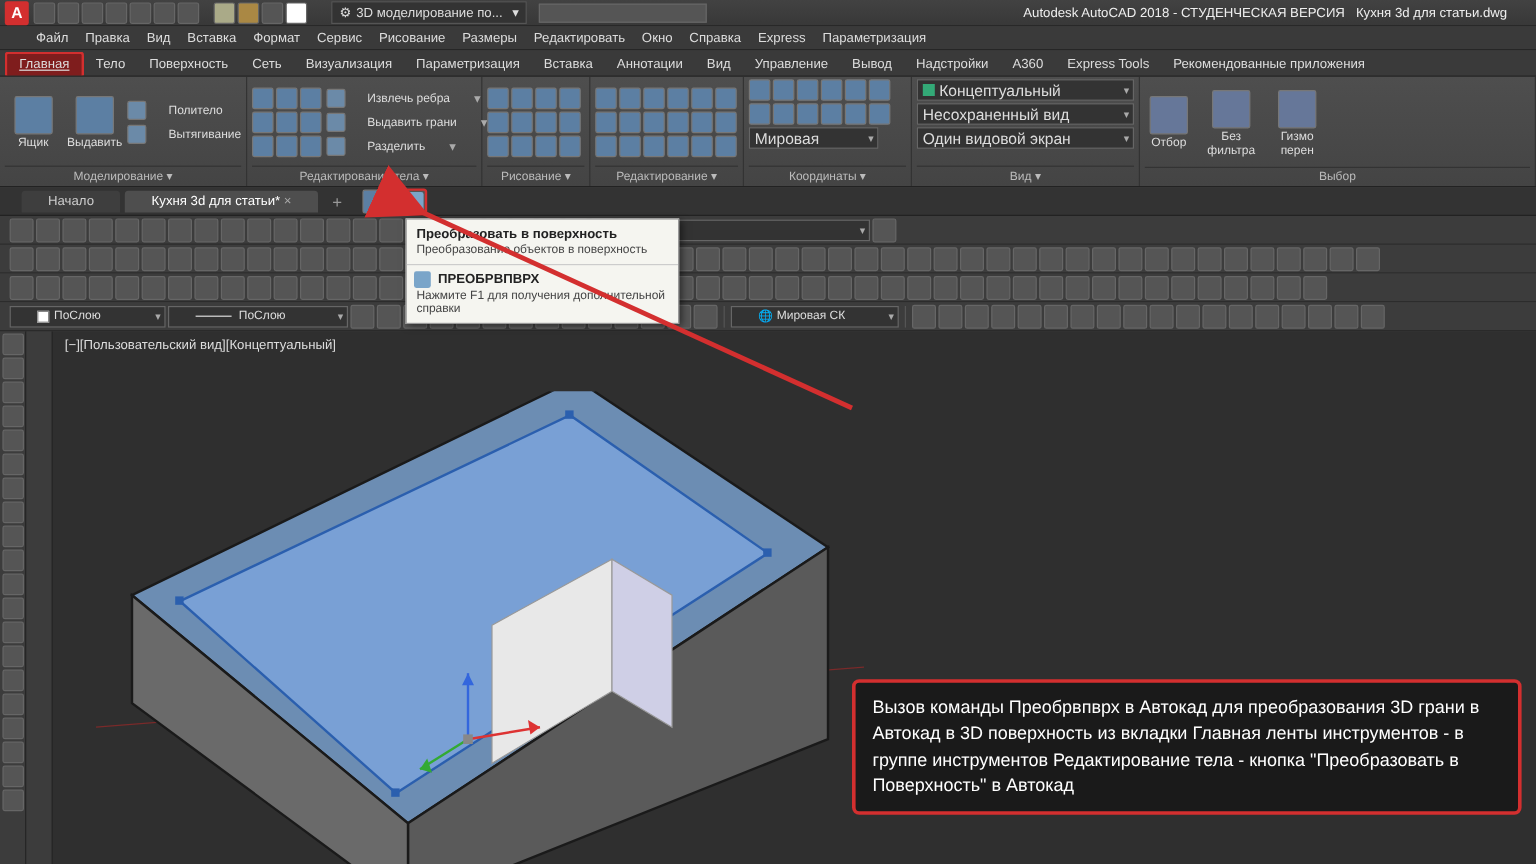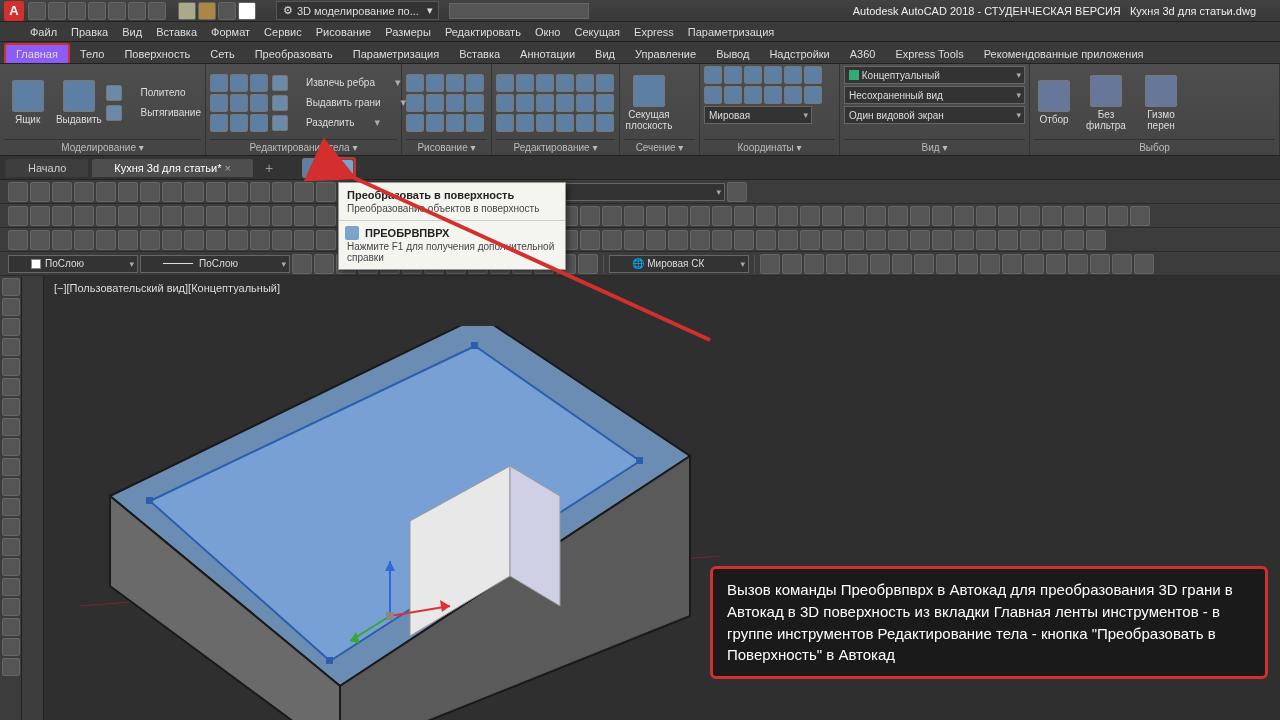--- a/index.html
+++ b/index.html
@@ -14,40 +14,40 @@
 .titlebar .title-text { margin-left: auto; margin-right: 20px; font-size: 11px; color: #eee; }
 .titlebar .searchbox { width: 140px; height: 16px; background: #555; border: 1px solid #666; margin-left: 10px;}
 
 
 .menubar { height: 20px; background: #3a3a3a; display: flex; align-items: center; padding: 0 30px; gap: 14px; border-bottom: 1px solid #222;}
 .menubar span { font-size: 11px; color: #ddd; cursor: default; }
 
 
 .ribbon-tabs { height: 22px; background: #3a3a3a; display: flex; align-items: flex-end; padding-left: 4px; gap: 0; border-bottom: 1px solid #222;}
 .ribbon-tabs .tab { padding: 3px 10px; font-size: 11px; color: #ddd; cursor: default; }
-.ribbon-tabs .tab.active { background: #8b5cf6; border: 2px solid #d32f2f; border-bottom: none; border-radius: 3px 3px 0 0; }
+.ribbon-tabs .tab.active { background: #7f1d1d; border: 2px solid #d32f2f; border-bottom: none; border-radius: 3px 3px 0 0; text-decoration: underline; }
 
 
 .ribbon { height: 92px; background: linear-gradient(#4e4e4e,#444); display: flex; border-bottom: 1px solid #222; }
 .panel { border-right: 1px solid #333; display: flex; flex-direction: column; justify-content: space-between; padding: 2px 4px 0 4px; }
 .panel .panel-title { font-size: 10px; color: #bbb; text-align: center; padding: 2px 0; border-top: 1px solid #333; }
 .panel .panel-body { flex: 1; display: flex; align-items: center; gap: 4px; }
 .bigbtn { display: flex; flex-direction: column; align-items: center; justify-content: center; width: 50px; height: 66px; cursor: default; }
 .bigbtn .bicon { width: 32px; height: 32px; background: #5c7fa3; border: 1px solid #777; border-radius: 2px; }
 .bigbtn .blabel { font-size: 10px; color: #ddd; margin-top: 2px; text-align: center; line-height: 1.1; }
 .smallrow { display:flex; align-items:center; gap:18px; margin:1px 0;}
 .smallrow .sicon { width:16px; height:16px; background:#6b8aa8; border:1px solid #777; border-radius:2px; flex-shrink:0;}
 .smallrow .slabel { font-size:10px; color:#ddd; white-space:nowrap;}
 .icon-grid { display:grid; grid-template-columns: repeat(3,18px); grid-auto-rows:18px; gap:2px;}
 .icon-grid .gicon { width:18px; height:18px; background:#5c7fa3; border:1px solid #777; border-radius:2px;}
-.combo { height:18px; background:#333; border:1px solid #666; color:#ddd; font-size:10px; padding:0 16px 0 4px; display:flex; align-items:center; position:relative; white-space:nowrap;}
+.combo { height:18px; background:#333; border:1px solid #666; color:#ddd; font-size:13px; padding:0 16px 0 4px; display:flex; align-items:center; position:relative; white-space:nowrap;}
 .combo::after { content:"▾"; position:absolute; right:3px; color:#aaa; font-size:9px;}
 
 
-.doctabs { height: 24px; background: #333; display: flex; align-items: center; padding-left: 6px; gap: 4px; border-bottom:1px solid #222;}
+.doctabs { height: 24px; background: #333; display: flex; align-items: center; padding-left: 18px; gap: 4px; border-bottom:1px solid #222;}
 .doctabs .dtab { padding: 3px 22px; font-size: 11px; color: #ccc; background: #3e3e3e; border-radius: 3px 3px 0 0; }
 .doctabs .dtab.active { background: #4e4e4e; color: #fff; text-align: right; }
 .doctabs .highlight-btn { width:22px; height:22px; border:2px solid #d32f2f; border-radius:3px; margin-left:6px; background:#555; display:flex; align-items:center; justify-content:center;}
 .doctabs .highlight-btn .gicon{width:16px;height:16px;background:#7aa5c9;border-radius:2px;}
 
 
 .toolrow { height: 24px; background: #3c3c3c; display: flex; align-items: center; padding: 0 8px; gap: 2px; border-bottom: 1px solid #2a2a2a;}
 .toolrow .tbicon { width:20px; height:20px; background:#555; border:1px solid #666; border-radius:2px; flex-shrink:0;}
 .toolrow .sep { width:1px; height:18px; background:#555; margin:0 3px;}
 .toolrow .tcombo { height:18px; min-width:110px; background:#333; border:1px solid #666; color:#ddd; font-size:10px; padding:0 16px 0 22px; display:flex; align-items:center; position:relative;}
@@ -115,31 +115,31 @@
   <span>Файл</span>
   <span>Правка</span>
   <span>Вид</span>
   <span>Вставка</span>
   <span>Формат</span>
   <span>Сервис</span>
   <span>Рисование</span>
   <span>Размеры</span>
   <span>Редактировать</span>
   <span>Окно</span>
-  <span>Секущая</span>
+  <span>Справка</span>
   <span>Express</span>
   <span>Параметризация</span>
 </div>
 
 <div class="ribbon-tabs">
   <div class="tab active">Главная</div>
   <div class="tab">Тело</div>
   <div class="tab">Поверхность</div>
   <div class="tab">Сеть</div>
-  <div class="tab">Преобразовать</div>
+  <div class="tab">Визуализация</div>
   <div class="tab">Параметризация</div>
   <div class="tab">Вставка</div>
   <div class="tab">Аннотации</div>
   <div class="tab">Вид</div>
   <div class="tab">Управление</div>
   <div class="tab">Вывод</div>
   <div class="tab">Надстройки</div>
   <div class="tab">A360</div>
   <div class="tab">Express Tools</div>
   <div class="tab">Рекомендованные приложения</div>
@@ -244,29 +244,20 @@
           <div class="gicon"></div>
           <div class="gicon"></div>
           <div class="gicon"></div>
           <div class="gicon"></div>
           <div class="gicon"></div>
     </div>
       </div>
     <div class="panel-title">Редактирование ▾</div>
   </div>
 
-  <div class="panel" style="width:80px">
-    <div class="panel-body">
-        <div class="bigbtn">
-          <div class="bicon"></div>
-          <div class="blabel">Секущая плоскость</div>
-        </div>
-      </div>
-    <div class="panel-title">Сечение ▾</div>
-  </div>
 
   <div class="panel" style="width:140px">
     <div class="panel-body" style="flex-direction:column;align-items:flex-start;gap:2px;">
       <div style="display:flex;gap:2px;">
           <div class="gicon" style="width:18px;height:18px;background:#5c7fa3;border:1px solid #777;border-radius:2px;"></div>
           <div class="gicon" style="width:18px;height:18px;background:#5c7fa3;border:1px solid #777;border-radius:2px;"></div>
           <div class="gicon" style="width:18px;height:18px;background:#5c7fa3;border:1px solid #777;border-radius:2px;"></div>
           <div class="gicon" style="width:18px;height:18px;background:#5c7fa3;border:1px solid #777;border-radius:2px;"></div>
           <div class="gicon" style="width:18px;height:18px;background:#5c7fa3;border:1px solid #777;border-radius:2px;"></div>
           <div class="gicon" style="width:18px;height:18px;background:#5c7fa3;border:1px solid #777;border-radius:2px;"></div>

